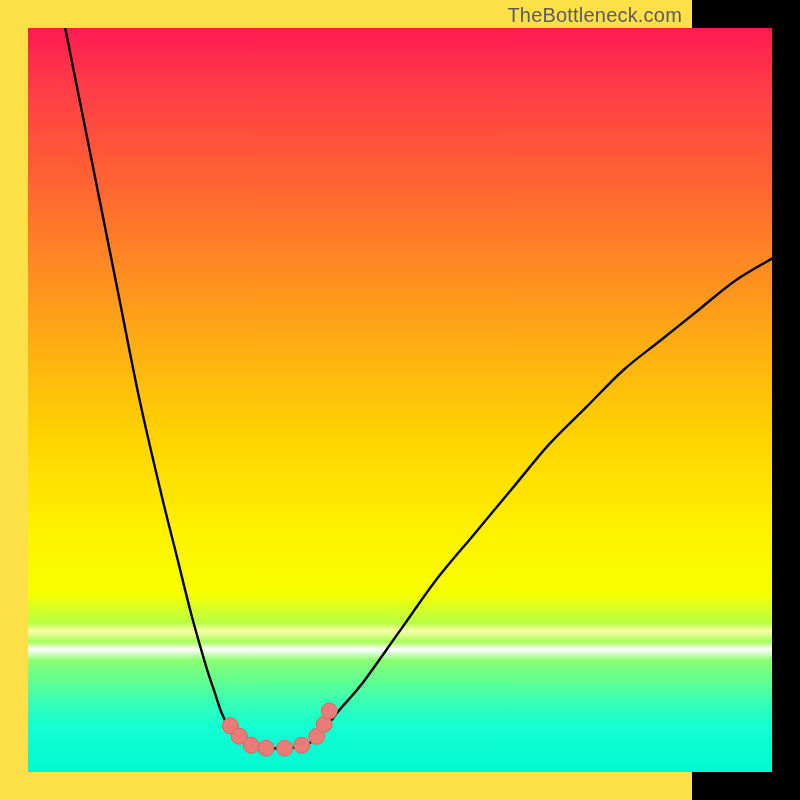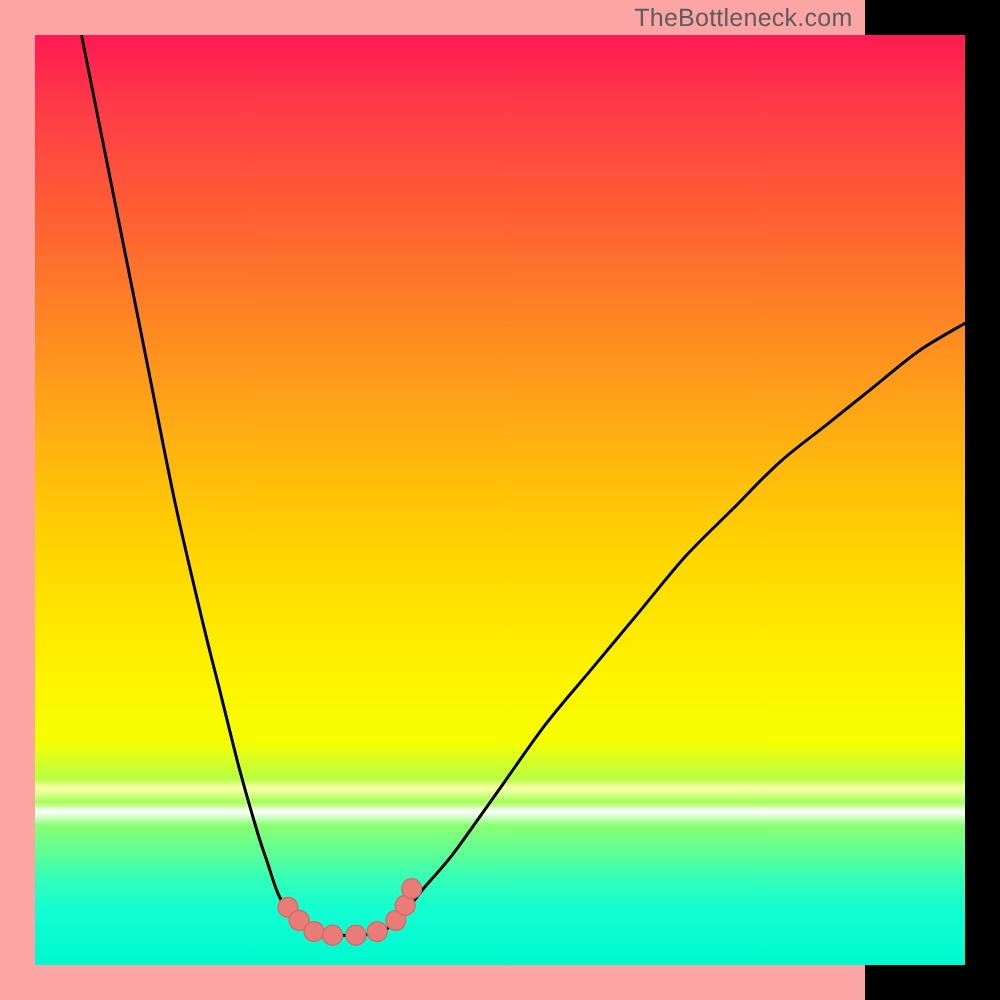--- a/index.html
+++ b/index.html
@@ -10,21 +10,21 @@
     background: #000;
     overflow: hidden;
     font-family: Arial, Helvetica, sans-serif;
   }
   .frame {
     position: absolute;
     left: 0;
     top: 0;
     width: 692px;
     height: 800px;
-    background: #fca5a5;
+    background: #fde047;
   }
   .plot-area {
     position: absolute;
     left: 28px;
     top: 28px;
     width: 744px;
     height: 744px;
     overflow: hidden;
   }
   .gradient {

